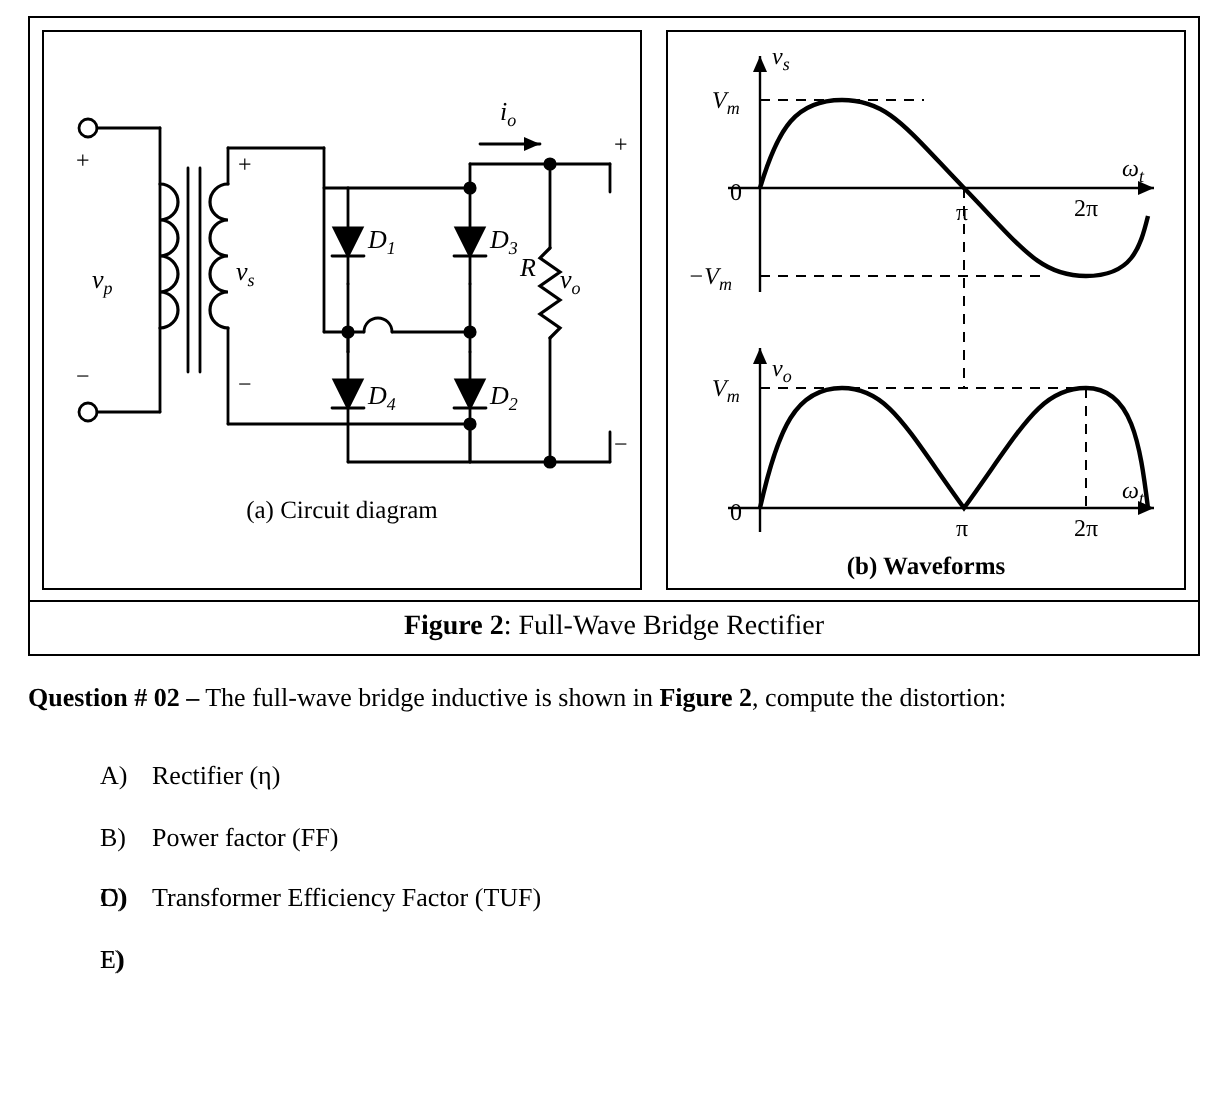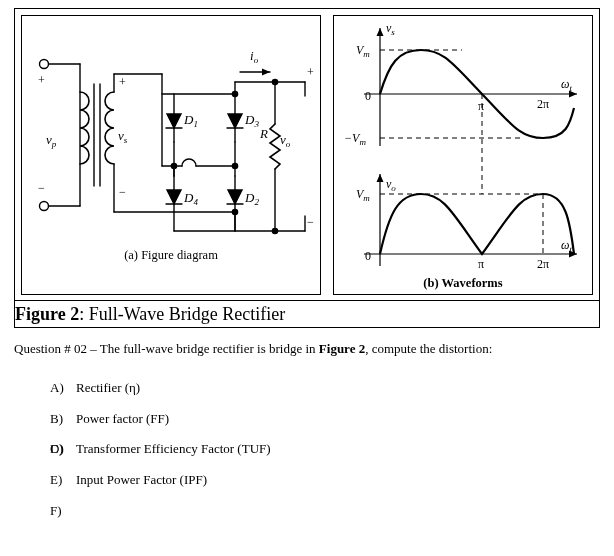--- a/index.html
+++ b/index.html
@@ -58,41 +58,42 @@
   }
   .fig-caption-bar {
     position: absolute;
     left: 0;
     bottom: 0;
     width: 584px;
     height: 26px;
     border-top: 1px solid #000;
     display: flex;
     align-items: center;
-    font-size: 18px;
+    justify-content: center;
+    font-size: 14px;
   }
   .fig-caption-bar b { font-weight: bold; }
 
   .sub-caption {
     position: absolute;
     width: 100%;
     text-align: center;
     font-size: 12.5px;
   }
 
   
   .question-line {
     position: absolute;
     left: 14px;
     top: 341px;
     width: 586px;
     font-size: 13px;
   }
   .question-line .qlabel {
-    font-weight: normal;
+    font-weight: bold;
   }
   .question-line .figref {
     font-weight: bold;
   }
 
   .items {
     position: absolute;
     left: 50px;
     top: 380px;
     width: 548px;
@@ -216,21 +217,21 @@
             <text x="96" y="124" class="ital">v<tspan font-size="9" dy="3" class="ital">s</tspan></text>
             <text x="258" y="128" class="ital">v<tspan font-size="9" dy="3" class="ital">o</tspan></text>
             <text x="238" y="122" class="ital">R</text>
             <text x="228" y="44" class="ital">i<tspan font-size="9" dy="3" class="ital">o</tspan></text>
             <text x="162" y="108" class="ital">D<tspan font-size="9" dy="3">1</tspan></text>
             <text x="223" y="108" class="ital">D<tspan font-size="9" dy="3">3</tspan></text>
             <text x="162" y="186" class="ital">D<tspan font-size="9" dy="3">4</tspan></text>
             <text x="223" y="186" class="ital">D<tspan font-size="9" dy="3">2</tspan></text>
           </g>
         </svg>
-        <div class="sub-caption" style="top:232px;">(a) Figure diagram</div>
+        <div class="sub-caption" style="top:232px;">(a) Circuit diagram</div>
       </div>
 
       <div class="panel-b">
         <svg width="258" height="278" viewBox="0 0 258 278">
 
           <g stroke="#000" fill="none">
 
             <line x1="46" y1="12" x2="46" y2="130" stroke-width="1.2"></line>
             <path d="M46,12 L42.5,20 L49.5,20 Z" fill="#000" stroke="none"></path>
             <line x1="30" y1="78" x2="243" y2="78" stroke-width="1.2"></line>
@@ -276,42 +277,41 @@
       </div>
 
     </div>
 
     <div class="fig-caption-bar">
       <span><b>Figure 2</b><span>: Full-Wave Bridge Rectifier</span></span>
     </div>
   </div>
 
   <div class="question-line">
-    <span class="qlabel">Question # 02 –</span><span> The full-wave bridge rectifier is bridge in </span><span class="figref">Figure 2</span><span>, compute the distortion:</span>
+    <span class="qlabel">Question # 02 –</span><span> The full-wave bridge inductive is shown in </span><span class="figref">Figure 2</span><span>, compute the distortion:</span>
   </div>
 
   <div class="items">
     <div class="item">
       <span class="mark">A)</span>
       <span>Rectifier (η)</span>
     </div>
     <div class="item">
       <span class="mark">B)</span>
       <span>Power factor (FF)</span>
     </div>
     <div class="item">
       <span class="mark">C)</span>
     </div>
     <div class="item">
       <span class="mark">D)</span>
       <span>Transformer Efficiency Factor (TUF)</span>
     </div>
     <div class="item">
       <span class="mark">E)</span>
-      <span>Input Power Factor (IPF)</span>
     </div>
     <div class="item">
       <span class="mark">F)</span>
       
     </div>
   </div>
 
 </div>
 
 </body></html>

